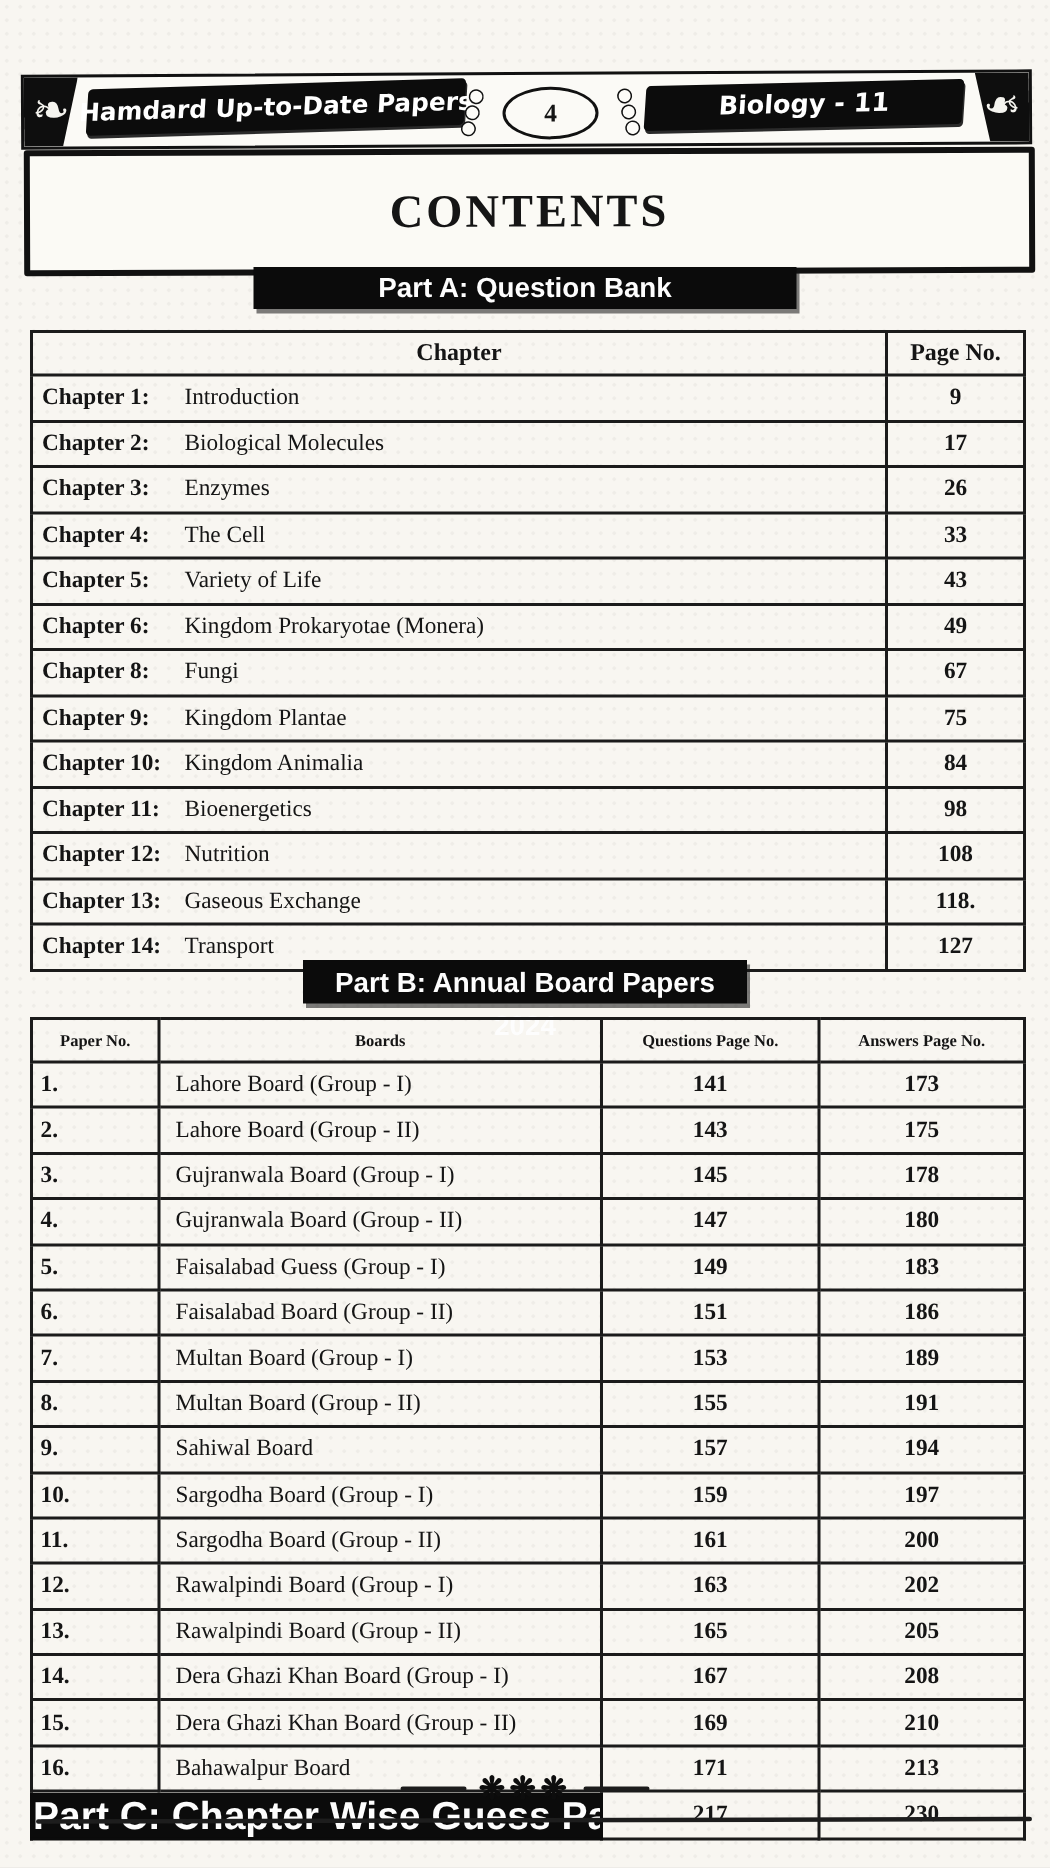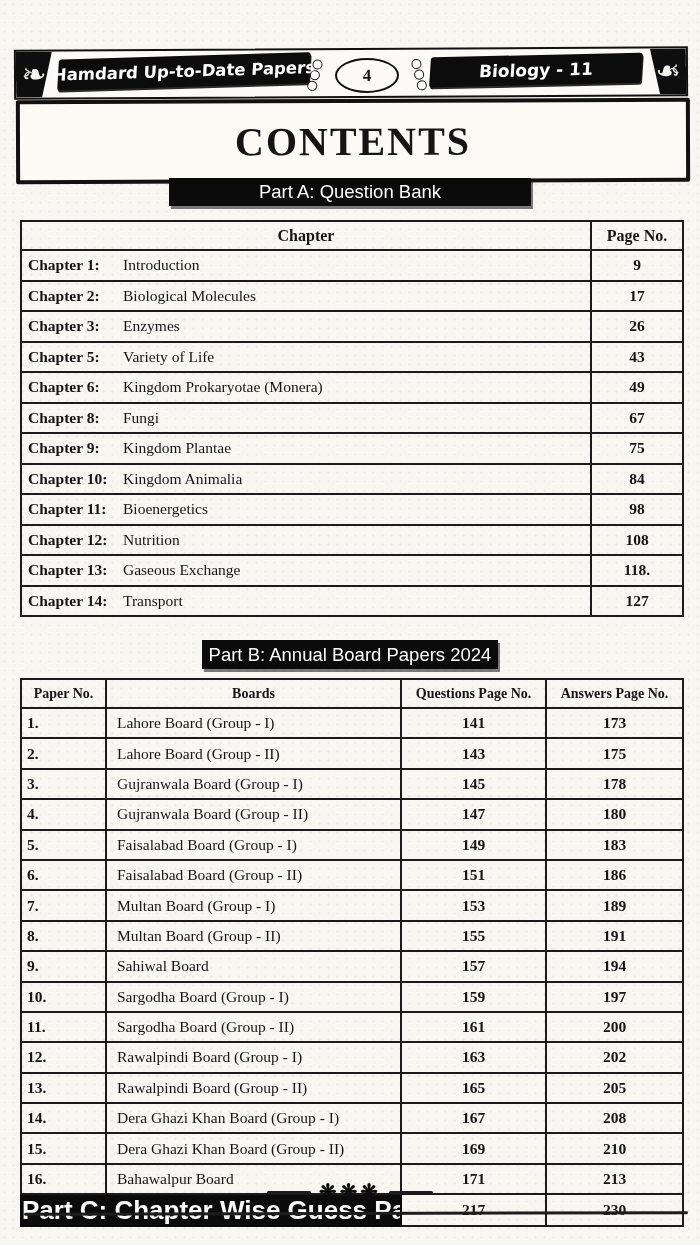--- a/index.html
+++ b/index.html
@@ -40,42 +40,42 @@
   .dots-left{left:294px;top:8px;transform:rotate(14deg);}
   .dots-right{left:398px;top:8px;transform:rotate(-14deg);}
   
   .contents-box{
     position:absolute;top:99px;left:16px;width:666px;height:76px;
     border:4px solid #111;background:#fbfaf5;border-radius:2px;
     display:flex;align-items:center;justify-content:center;transform:rotate(-0.2deg);
   }
   .contents-box h1{
     margin:12px;font-family:"Liberation Serif",serif;font-weight:bold;
-    font-size:40px;letter-spacing:2px;
+    font-size:31px;letter-spacing:2px;
   }
   
   .part-bar{
     position:absolute;left:50%;transform:translateX(-50%);
     background:#0b0b0b;color:#fdfdfd;
-    font-family:"Liberation Sans",sans-serif;font-weight:normal;
+    font-family:"Liberation Sans",sans-serif;font-weight:bold;
     text-align:center;box-shadow:2px 3px 0 rgba(20,20,20,0.55);
   }
   .part-a-bar{top:178px;width:362px;height:28px;font-size:18.5px;line-height:28px;}
   .part-b-bar{top:640px;width:296px;height:29px;font-size:18.5px;line-height:29px;}
   
   table{border-collapse:collapse;table-layout:fixed;}
   th,td{border:2px solid #1b1b1b;overflow:hidden;white-space:nowrap;}
   .toc{position:absolute;top:220px;left:20px;width:662px;font-size:15.5px;}
   .toc thead th{height:25px;font-size:16px;text-align:center;font-weight:bold;}
   .toc tbody td{height:26.5px;}
   .chap-cell{padding-left:6px;border-radius:12px;}
   .chap-label{display:inline-block;width:95px;font-weight:bold;}
   .page-cell{text-align:center;font-weight:bold;}
   .boards{position:absolute;top:678px;left:20px;width:662px;font-size:15.5px;}
-  .boards thead th{height:25px;font-size:14px;text-align:center;font-weight:bold;}
+  .boards thead th{height:25px;font-size:11px;text-align:center;font-weight:bold;}
   .boards tbody td{height:26.4px;}
   .no-cell{font-weight:bold;padding-left:5px;}
   .board-cell{padding-left:10px;}
   .num-cell{text-align:center;font-weight:bold;border-radius:11px;}
   .partc-row td{height:30px;}
   .partc-cell{padding:0;background:#0b0b0b;border-color:#0b0b0b;}
   .partc-bar{
     color:#fdfdfd;font-family:"Liberation Sans",sans-serif;font-weight:bold;
     font-size:26px;text-align:center;line-height:30px;
   }
@@ -139,20 +139,24 @@
           <td class="chap-cell"><span class="chap-label">Chapter 1:</span><span class="chap-name">Introduction</span></td>
           <td class="page-cell">9</td>
         </tr>
         <tr>
           <td class="chap-cell"><span class="chap-label">Chapter 2:</span><span class="chap-name">Biological Molecules</span></td>
           <td class="page-cell">17</td>
         </tr>
         <tr>
           <td class="chap-cell"><span class="chap-label">Chapter 3:</span><span class="chap-name">Enzymes</span></td>
           <td class="page-cell">26</td>
+        </tr>
+        <tr>
+          <td class="chap-cell"><span class="chap-label">Chapter 4:</span><span class="chap-name">The Cell</span></td>
+          <td class="page-cell">33</td>
         </tr>
         <tr>
           <td class="chap-cell"><span class="chap-label">Chapter 5:</span><span class="chap-name">Variety of Life</span></td>
           <td class="page-cell">43</td>
         </tr>
         <tr>
           <td class="chap-cell"><span class="chap-label">Chapter 6:</span><span class="chap-name">Kingdom Prokaryotae (Monera)</span></td>
           <td class="page-cell">49</td>
         </tr>
         <tr>
@@ -223,21 +227,21 @@
           <td class="num-cell">178</td>
         </tr>
         <tr>
           <td class="no-cell">4.</td>
           <td class="board-cell">Gujranwala Board (Group - II)</td>
           <td class="num-cell">147</td>
           <td class="num-cell">180</td>
         </tr>
         <tr>
           <td class="no-cell">5.</td>
-          <td class="board-cell">Faisalabad Board (Group - I)</td>
+          <td class="board-cell">Faisalabad Guess (Group - I)</td>
           <td class="num-cell">149</td>
           <td class="num-cell">183</td>
         </tr>
         <tr>
           <td class="no-cell">6.</td>
           <td class="board-cell">Faisalabad Board (Group - II)</td>
           <td class="num-cell">151</td>
           <td class="num-cell">186</td>
         </tr>
         <tr>

